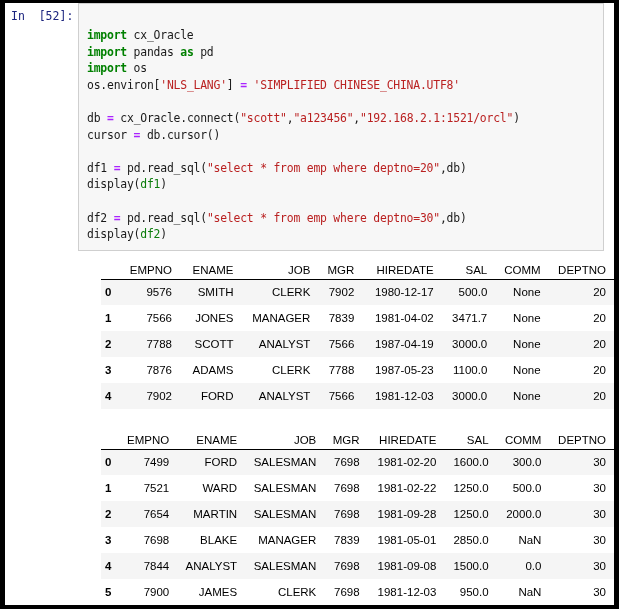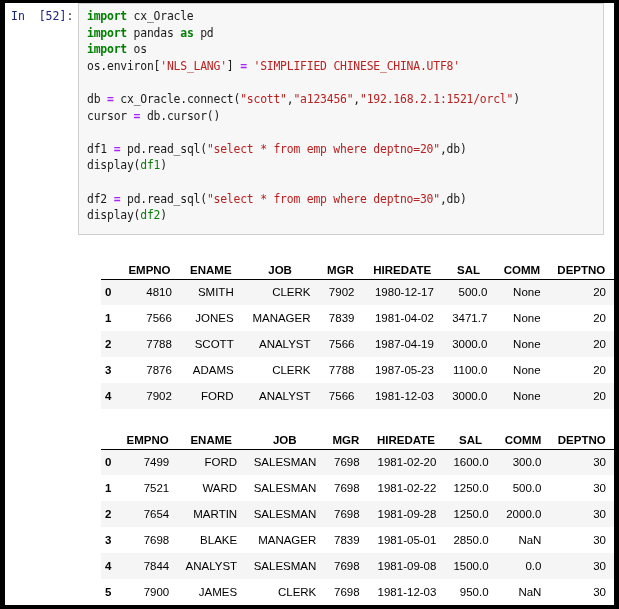--- a/index.html
+++ b/index.html
@@ -50,21 +50,21 @@
     line-height: 13px;
     white-space: pre;
     letter-spacing: 0px;
   }
   .prompt-in { padding-left: 6px; }
 
   .code-cell {
     flex: 1 1 auto;
     background: #f7f7f7;
     border: 1px solid #cfcfcf;
-    padding: 4px 8px 7px 8px;
+    padding: 23px 8px 7px 8px;
     margin-right: 10px;
     min-height: 232px;
   }
   pre.code {
     margin: 0;
     font-family: "DejaVu Sans Mono", monospace;
     font-size: 11.4px;
     line-height: 16.6px;
     color: #1a1a1a;
     white-space: pre;
@@ -93,26 +93,25 @@
   }
   table.df th, table.df td {
     text-align: right;
     vertical-align: middle;
     padding: 0 8px 0 8px;
     height: 26px;
     border: none;
     white-space: nowrap;
   }
   table.df thead th {
-    font-weight: bold;
+    font-weight: normal;
     border-bottom: 1.5px solid #000000;
     height: 25px;
     padding-bottom: 3px;
     vertical-align: bottom;
-    text-align: center;
   }
   table.df thead th.idx-h {
     border-bottom: 1.5px solid #000000;
   }
   table.df tbody th.idx {
     font-weight: bold;
     text-align: left;
     padding-left: 4px;
     padding-right: 4px;
     width: 22px;
@@ -179,21 +178,21 @@
                 <th>MGR</th>
                 <th>HIREDATE</th>
                 <th>SAL</th>
                 <th>COMM</th>
                 <th>DEPTNO</th>
               </tr>
             </thead>
             <tbody>
               <tr class="odd">
                 <th class="idx">0</th>
-                <td>4810</td>
+                <td>9576</td>
                 <td>SMITH</td>
                 <td>CLERK</td>
                 <td>7902</td>
                 <td>1980-12-17</td>
                 <td>500.0</td>
                 <td>None</td>
                 <td>20</td>
               </tr>
               <tr class="even">
                 <th class="idx">1</th>

